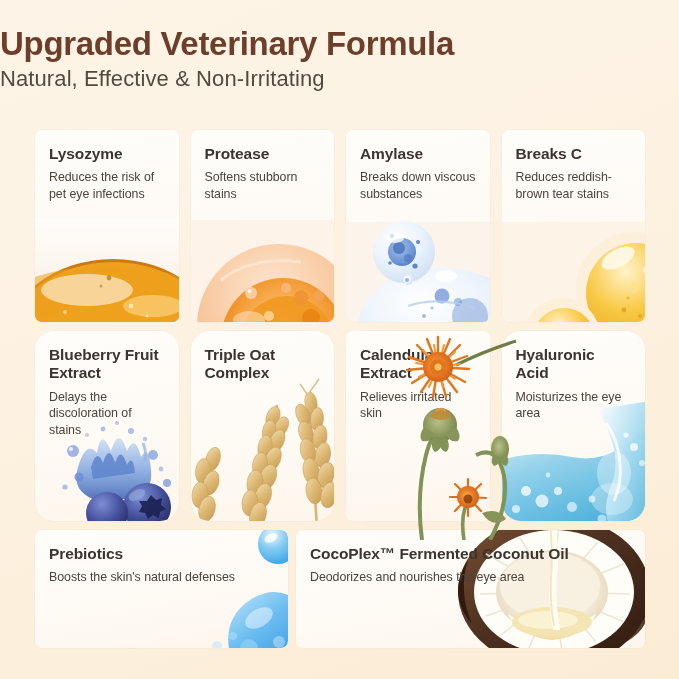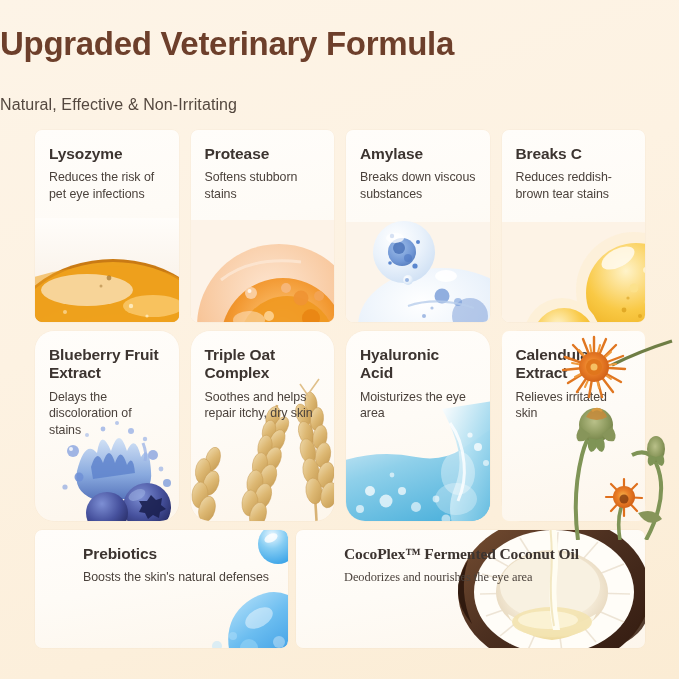--- a/index.html
+++ b/index.html
@@ -31,22 +31,22 @@
     padding-top: 26px;
   }
   .title {
     font-size: 33px;
     font-weight: bold;
     color: #6d3f2b;
     letter-spacing: -0.3px;
     line-height: 1.1;
   }
   .subtitle {
-    margin-top: 34px;
-    font-size: 16px;
+    margin-top: 4px;
+    font-size: 22px;
     color: #54483f;
     letter-spacing: 0.1px;
   }
 
   
   .grid {
     position: absolute;
     left: 35px;
     top: 130px;
     width: 610px;
@@ -61,21 +61,21 @@
   .card {
     position: relative;
     flex: 1;
     border-radius: 7px;
     overflow: hidden;
     background: linear-gradient(170deg, #fffdfa 0%, #fefbf6 45%, #fdf6ec 100%);
     box-shadow: 0 0 0 0.5px rgba(210,180,150,0.10);
   }
   .card.r1 { height: 192px; }
   .card.r2 { height: 190px; border-radius: 19px; }
-  .card.r3 { height: 118px; padding-left: 34px; }
+  .card.r3 { height: 118px; }
 
   .card-body {
     position: relative;
     z-index: 5;
     padding: 15px 14px 0 14px;
   }
   .card-title {
     font-size: 15.5px;
     font-weight: bold;
     color: #3c3430;
@@ -96,21 +96,21 @@
     inset: 0;
     z-index: 1;
     overflow: visible;
     pointer-events: none;
   }
   .art svg { display:block; }
 
   
   .row.bottom { gap: 8px; }
   .row.bottom .card.wide-l { flex: 0 0 253px; }
-  .row.bottom .card.wide-r { flex: 1; font-family: Liberation Serif, serif; }
+  .row.bottom .card.wide-r { flex: 1; }
 
   
   .card.overflow-art { overflow: visible; }
   .card.overflow-art .inner-clip {
     position: absolute; inset: 0;
     border-radius: 7px;
     background: linear-gradient(170deg,#fffdfa 0%,#fefbf6 45%,#fdf6ec 100%);
     z-index: 0;
   }
 </style>
@@ -338,21 +338,20 @@
               <circle cx="30" cy="156" r="2.6" fill="#8fa8e0" opacity="0.7"></circle>
               <path d="M108 112 q4 10 2 18" stroke="#9ab2e6" stroke-width="3" fill="none" opacity="0.75"></path>
             </g>
           </svg>
         </div>
       </div>
 
       <div class="card r2">
         <div class="card-body">
           <div class="card-title">Triple Oat Complex</div>
-          <div class="card-desc">Soothes and helps repair itchy, dry skin</div>
         </div>
         <div class="art">
           <svg width="148" height="190" viewBox="0 0 148 190">
             <defs>
               <linearGradient id="oat1" x1="0" y1="0" x2="1" y2="1">
                 <stop offset="0%" stop-color="#f0dcb0"></stop>
                 <stop offset="50%" stop-color="#ddb873"></stop>
                 <stop offset="100%" stop-color="#c4994f"></stop>
               </linearGradient>
               <clipPath id="cl6">
@@ -400,64 +399,20 @@
               <g>
                 <path d="M8 196 L26 118" stroke="#d8b274" stroke-width="2.4" fill="none"></path>
                 <g fill="url(#oat1)" stroke="#c79b54" stroke-width="0.5">
                   <ellipse cx="22" cy="128" rx="7" ry="12" transform="rotate(16 22 128)"></ellipse>
                   <ellipse cx="12" cy="140" rx="7.5" ry="12.5" transform="rotate(6 12 140)"></ellipse>
                   <ellipse cx="20" cy="152" rx="7.5" ry="12.5" transform="rotate(18 20 152)"></ellipse>
                   <ellipse cx="9" cy="164" rx="8" ry="13" transform="rotate(4 9 164)"></ellipse>
                   <ellipse cx="16" cy="178" rx="8" ry="13" transform="rotate(14 16 178)"></ellipse>
                 </g>
               </g>
-            </g>
-          </svg>
-        </div>
-      </div>
-
-      <div class="card r2">
-        <div class="card-body">
-          <div class="card-title">Hyaluronic Acid</div>
-          <div class="card-desc">Moisturizes the eye area</div>
-        </div>
-        <div class="art">
-          <svg width="148" height="190" viewBox="0 0 148 190">
-            <defs>
-              <linearGradient id="gel1" x1="0" y1="0" x2="0.5" y2="1">
-                <stop offset="0%" stop-color="#dff0f8"></stop>
-                <stop offset="45%" stop-color="#8fd0ea"></stop>
-                <stop offset="100%" stop-color="#4fb2dc"></stop>
-              </linearGradient>
-              <linearGradient id="gel2" x1="0" y1="0" x2="1" y2="1">
-                <stop offset="0%" stop-color="#ffffff"></stop>
-                <stop offset="50%" stop-color="#a9dcf0"></stop>
-                <stop offset="100%" stop-color="#5bb8de"></stop>
-              </linearGradient>
-              <clipPath id="cl7">
-                  <rect x="0" y="0" width="148" height="190" rx="7"></rect>
-                </clipPath>
-            </defs>
-            <g clip-path="url(#cl7)">
-              <path d="M-10 132 Q30 118 70 126 Q96 131 116 118 L148 96 L148 200 L-10 200 Z" fill="url(#gel1)"></path>
-              <path d="M96 78 Q104 92 110 110 Q118 134 108 158 Q100 178 108 198 L148 198 L148 70 Z" fill="url(#gel2)" opacity="0.96"></path>
-              <path d="M104 92 Q116 108 118 132 Q120 152 112 170" stroke="#ffffff" stroke-width="3" fill="none" opacity="0.8"></path>
-              <ellipse cx="112" cy="142" rx="17" ry="22" fill="#ffffff" opacity="0.35"></ellipse>
-              <ellipse cx="110" cy="168" rx="21" ry="16" fill="#ffffff" opacity="0.3"></ellipse>
-              <circle cx="24" cy="160" r="5" fill="#ffffff" opacity="0.75"></circle>
-              <circle cx="40" cy="170" r="6.5" fill="#ffffff" opacity="0.7"></circle>
-              <circle cx="56" cy="160" r="4" fill="#ffffff" opacity="0.7"></circle>
-              <circle cx="14" cy="178" r="4" fill="#ffffff" opacity="0.65"></circle>
-              <circle cx="70" cy="176" r="5" fill="#ffffff" opacity="0.6"></circle>
-              <circle cx="90" cy="168" r="3.4" fill="#ffffff" opacity="0.6"></circle>
-              <circle cx="132" cy="116" r="4" fill="#ffffff" opacity="0.75"></circle>
-              <circle cx="124" cy="104" r="2.6" fill="#ffffff" opacity="0.7"></circle>
-              <circle cx="140" cy="132" r="3" fill="#ffffff" opacity="0.6"></circle>
-              <circle cx="100" cy="188" r="4.5" fill="#ffffff" opacity="0.55"></circle>
-              <circle cx="46" cy="144" r="2.4" fill="#ffffff" opacity="0.6"></circle>
             </g>
           </svg>
         </div>
       </div>
 
       <div class="card r2 overflow-art">
         <div class="inner-clip"></div>
         <div class="card-body">
           <div class="card-title">Calendula Extract</div>
           <div class="card-desc">Relieves irritated skin</div>
@@ -549,20 +504,64 @@
                 <line x1="0" y1="0" x2="-13" y2="-13"></line>
               </g>
               <circle cx="0" cy="0" r="11" fill="url(#cal1)"></circle>
               <circle cx="0" cy="2" r="4.5" fill="#8a3f10" opacity="0.85"></circle>
             </g>
 
             <path d="M118 188 q16 -6 24 6 q-14 10 -24 -6 Z" fill="#87955a"></path>
           </svg>
         </div>
       </div>
+
+      <div class="card r2">
+        <div class="card-body">
+          <div class="card-title">Hyaluronic Acid</div>
+          <div class="card-desc">Moisturizes the eye area</div>
+        </div>
+        <div class="art">
+          <svg width="148" height="190" viewBox="0 0 148 190">
+            <defs>
+              <linearGradient id="gel1" x1="0" y1="0" x2="0.5" y2="1">
+                <stop offset="0%" stop-color="#dff0f8"></stop>
+                <stop offset="45%" stop-color="#8fd0ea"></stop>
+                <stop offset="100%" stop-color="#4fb2dc"></stop>
+              </linearGradient>
+              <linearGradient id="gel2" x1="0" y1="0" x2="1" y2="1">
+                <stop offset="0%" stop-color="#ffffff"></stop>
+                <stop offset="50%" stop-color="#a9dcf0"></stop>
+                <stop offset="100%" stop-color="#5bb8de"></stop>
+              </linearGradient>
+              <clipPath id="cl7">
+                  <rect x="0" y="0" width="148" height="190" rx="7"></rect>
+                </clipPath>
+            </defs>
+            <g clip-path="url(#cl7)">
+              <path d="M-10 132 Q30 118 70 126 Q96 131 116 118 L148 96 L148 200 L-10 200 Z" fill="url(#gel1)"></path>
+              <path d="M96 78 Q104 92 110 110 Q118 134 108 158 Q100 178 108 198 L148 198 L148 70 Z" fill="url(#gel2)" opacity="0.96"></path>
+              <path d="M104 92 Q116 108 118 132 Q120 152 112 170" stroke="#ffffff" stroke-width="3" fill="none" opacity="0.8"></path>
+              <ellipse cx="112" cy="142" rx="17" ry="22" fill="#ffffff" opacity="0.35"></ellipse>
+              <ellipse cx="110" cy="168" rx="21" ry="16" fill="#ffffff" opacity="0.3"></ellipse>
+              <circle cx="24" cy="160" r="5" fill="#ffffff" opacity="0.75"></circle>
+              <circle cx="40" cy="170" r="6.5" fill="#ffffff" opacity="0.7"></circle>
+              <circle cx="56" cy="160" r="4" fill="#ffffff" opacity="0.7"></circle>
+              <circle cx="14" cy="178" r="4" fill="#ffffff" opacity="0.65"></circle>
+              <circle cx="70" cy="176" r="5" fill="#ffffff" opacity="0.6"></circle>
+              <circle cx="90" cy="168" r="3.4" fill="#ffffff" opacity="0.6"></circle>
+              <circle cx="132" cy="116" r="4" fill="#ffffff" opacity="0.75"></circle>
+              <circle cx="124" cy="104" r="2.6" fill="#ffffff" opacity="0.7"></circle>
+              <circle cx="140" cy="132" r="3" fill="#ffffff" opacity="0.6"></circle>
+              <circle cx="100" cy="188" r="4.5" fill="#ffffff" opacity="0.55"></circle>
+              <circle cx="46" cy="144" r="2.4" fill="#ffffff" opacity="0.6"></circle>
+            </g>
+          </svg>
+        </div>
+      </div>
     </div>
 
     <div class="row bottom">
 
       <div class="card r3 wide-l">
         <div class="card-body">
           <div class="card-title">Prebiotics</div>
           <div class="card-desc">Boosts the skin's natural defenses</div>
         </div>
         <div class="art">

